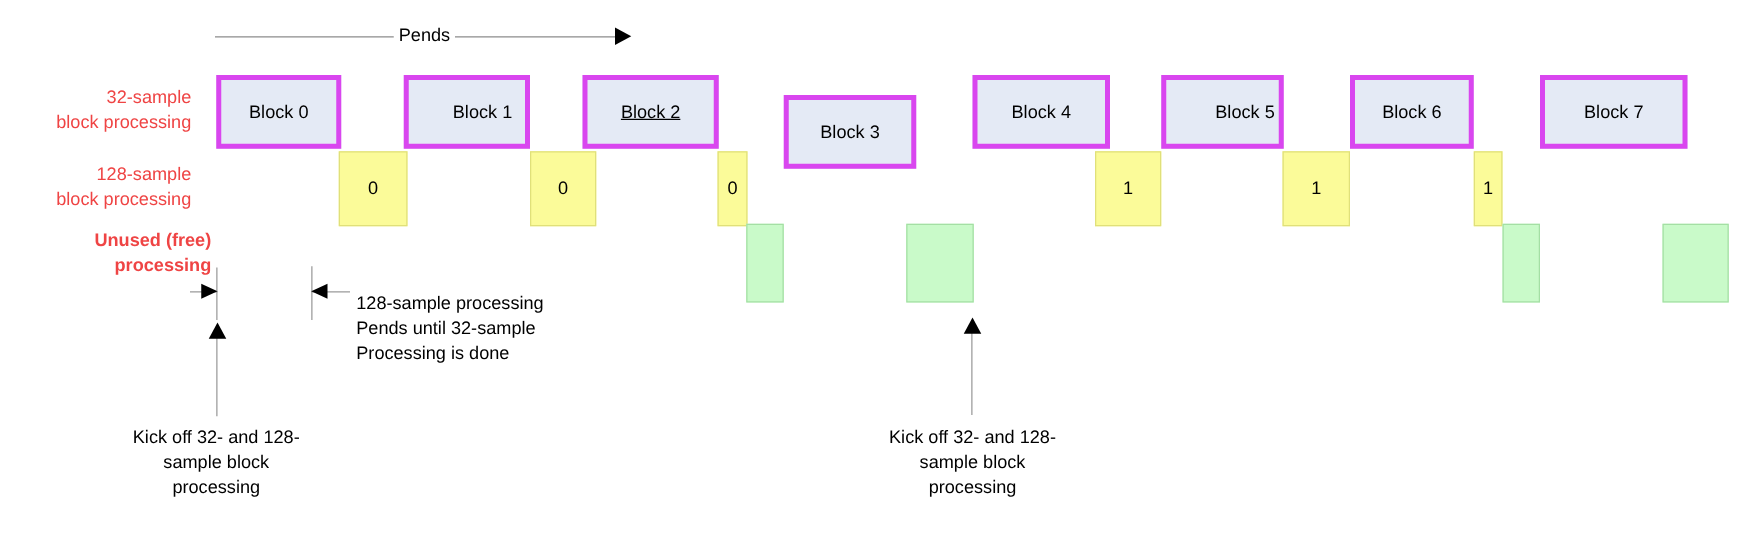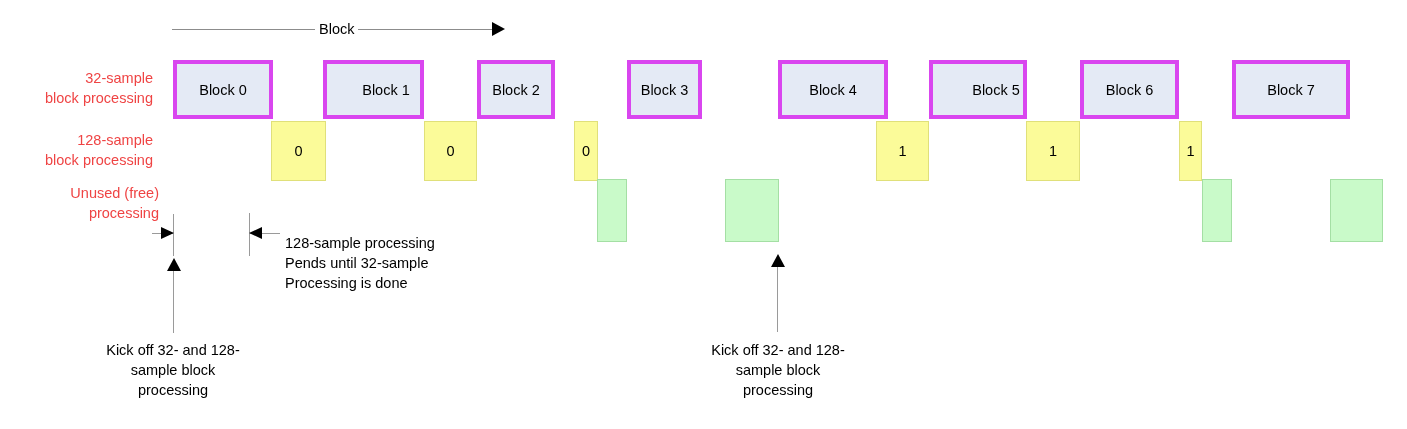--- a/index.html
+++ b/index.html
@@ -125,35 +125,35 @@
   .note-left { text-align: left; }
   .note-center { text-align: center; }
 </style>
 </head>
 <body>
 
 <div id="stage">
 
   <div class="time-axis" style="left:0; top:0; width:1407px; height:50px;">
     <div class="time-line" style="left:172px; width:322px;"></div>
-    <div class="time-label" style="left:315px;">Block</div>
+    <div class="time-label" style="left:315px;">Pends</div>
     <div class="time-arrowhead" style="left:492px;"></div>
   </div>
 
   <div class="row-label" style="left:0px; top:68px; width:153px;">32-sample
 block processing</div>
   <div class="row-label" style="left:0px; top:130px; width:153px;">128-sample
 block processing</div>
-  <div class="row-label" style="left:6px; top:183px; width:153px;">Unused (free)
+  <div class="row-label" style="left:16px; top:183px; width:153px;font-weight:bold;">Unused (free)
 processing</div>
 
   <div class="block block-32" style="left:173px; top:60px; width:100px; height:59px;">Block 0</div>
   <div class="block block-32" style="left:323px; top:60px; width:101px; height:59px;padding-left:25px;">Block 1</div>
-  <div class="block block-32" style="left:477px; top:60px; width:78px; height:59px;">Block 2</div>
-  <div class="block block-32" style="left:627px; top:60px; width:75px; height:59px;">Block 3</div>
+  <div class="block block-32" style="left:466px; top:60px; width:109px; height:59px;text-decoration:underline;">Block 2</div>
+  <div class="block block-32" style="left:627px; top:76px; width:106px; height:59px;">Block 3</div>
   <div class="block block-32" style="left:778px; top:60px; width:110px; height:59px;">Block 4</div>
   <div class="block block-32" style="left:929px; top:60px; width:98px; height:59px;padding-left:36px;">Block 5</div>
   <div class="block block-32" style="left:1080px; top:60px; width:99px; height:59px;">Block 6</div>
   <div class="block block-32" style="left:1232px; top:60px; width:118px; height:59px;">Block 7</div>
 
   <div class="block block-128" style="left:271px; top:121px; width:55px; height:60px;">0</div>
   <div class="block block-128" style="left:424px; top:121px; width:53px; height:60px;">0</div>
   <div class="block block-128" style="left:574px; top:121px; width:24px; height:60px;">0</div>
   <div class="block block-128" style="left:876px; top:121px; width:53px; height:60px;">1</div>
   <div class="block block-128" style="left:1026px; top:121px; width:54px; height:60px;">1</div>

